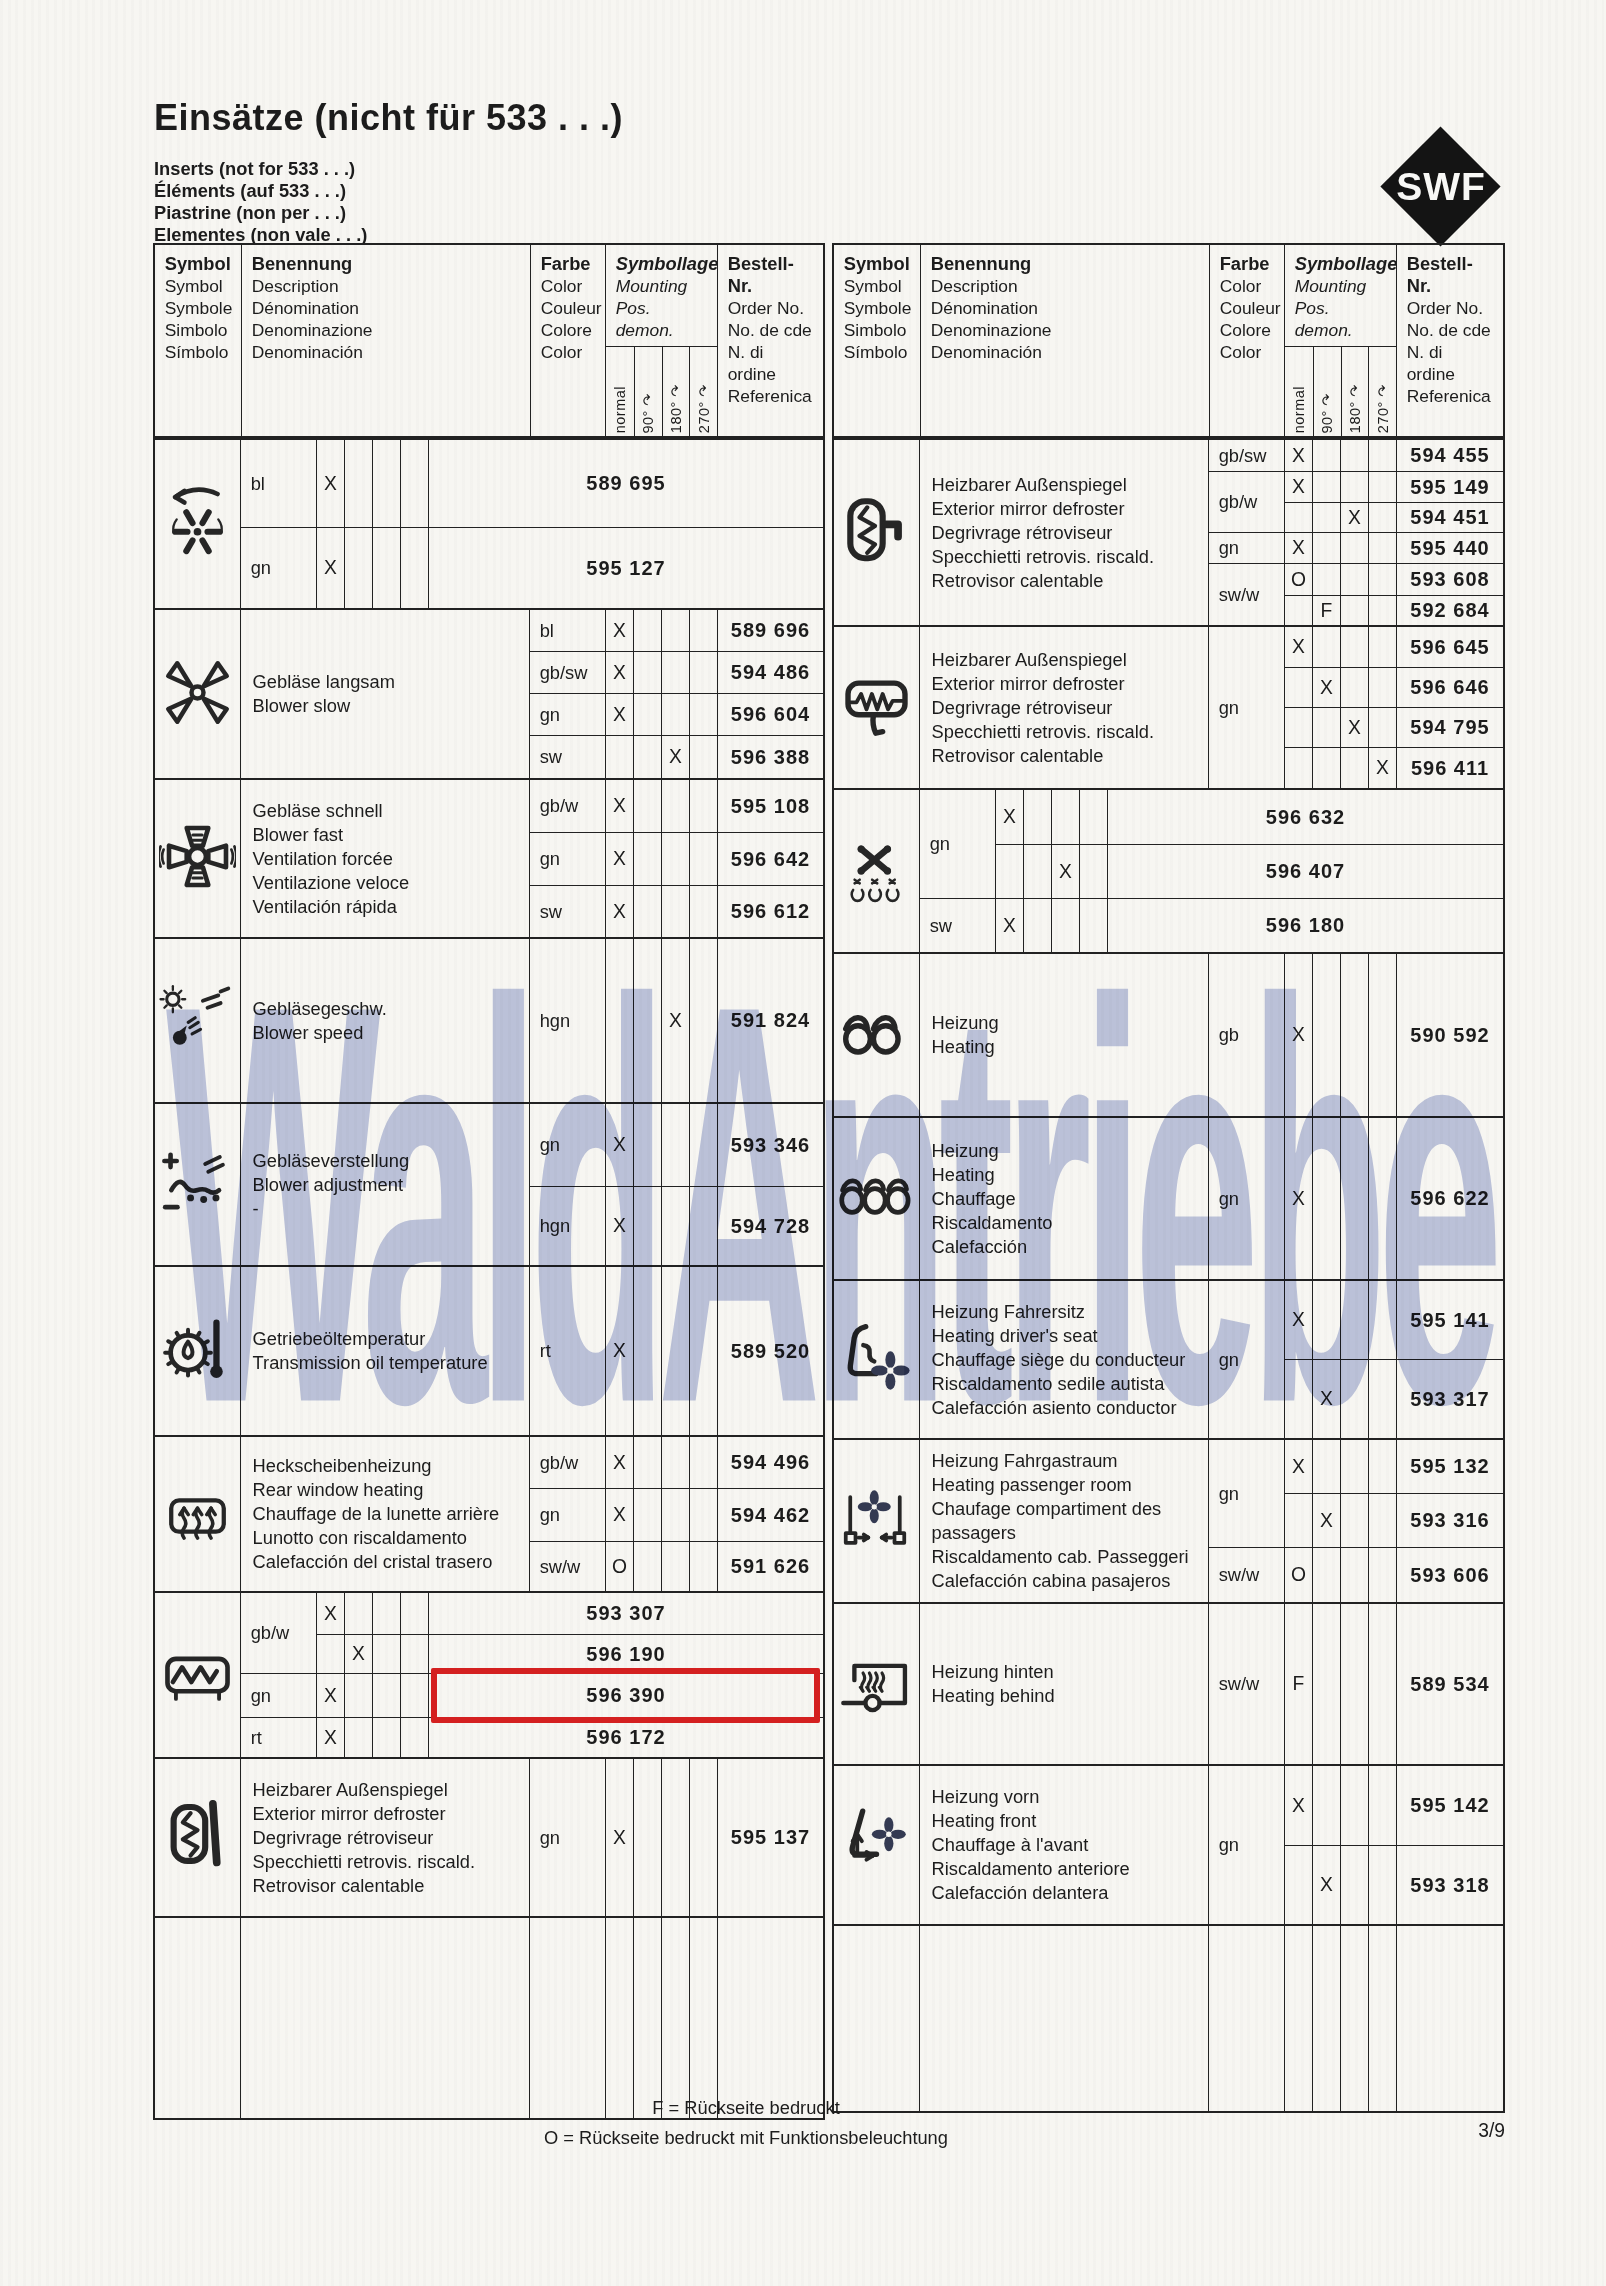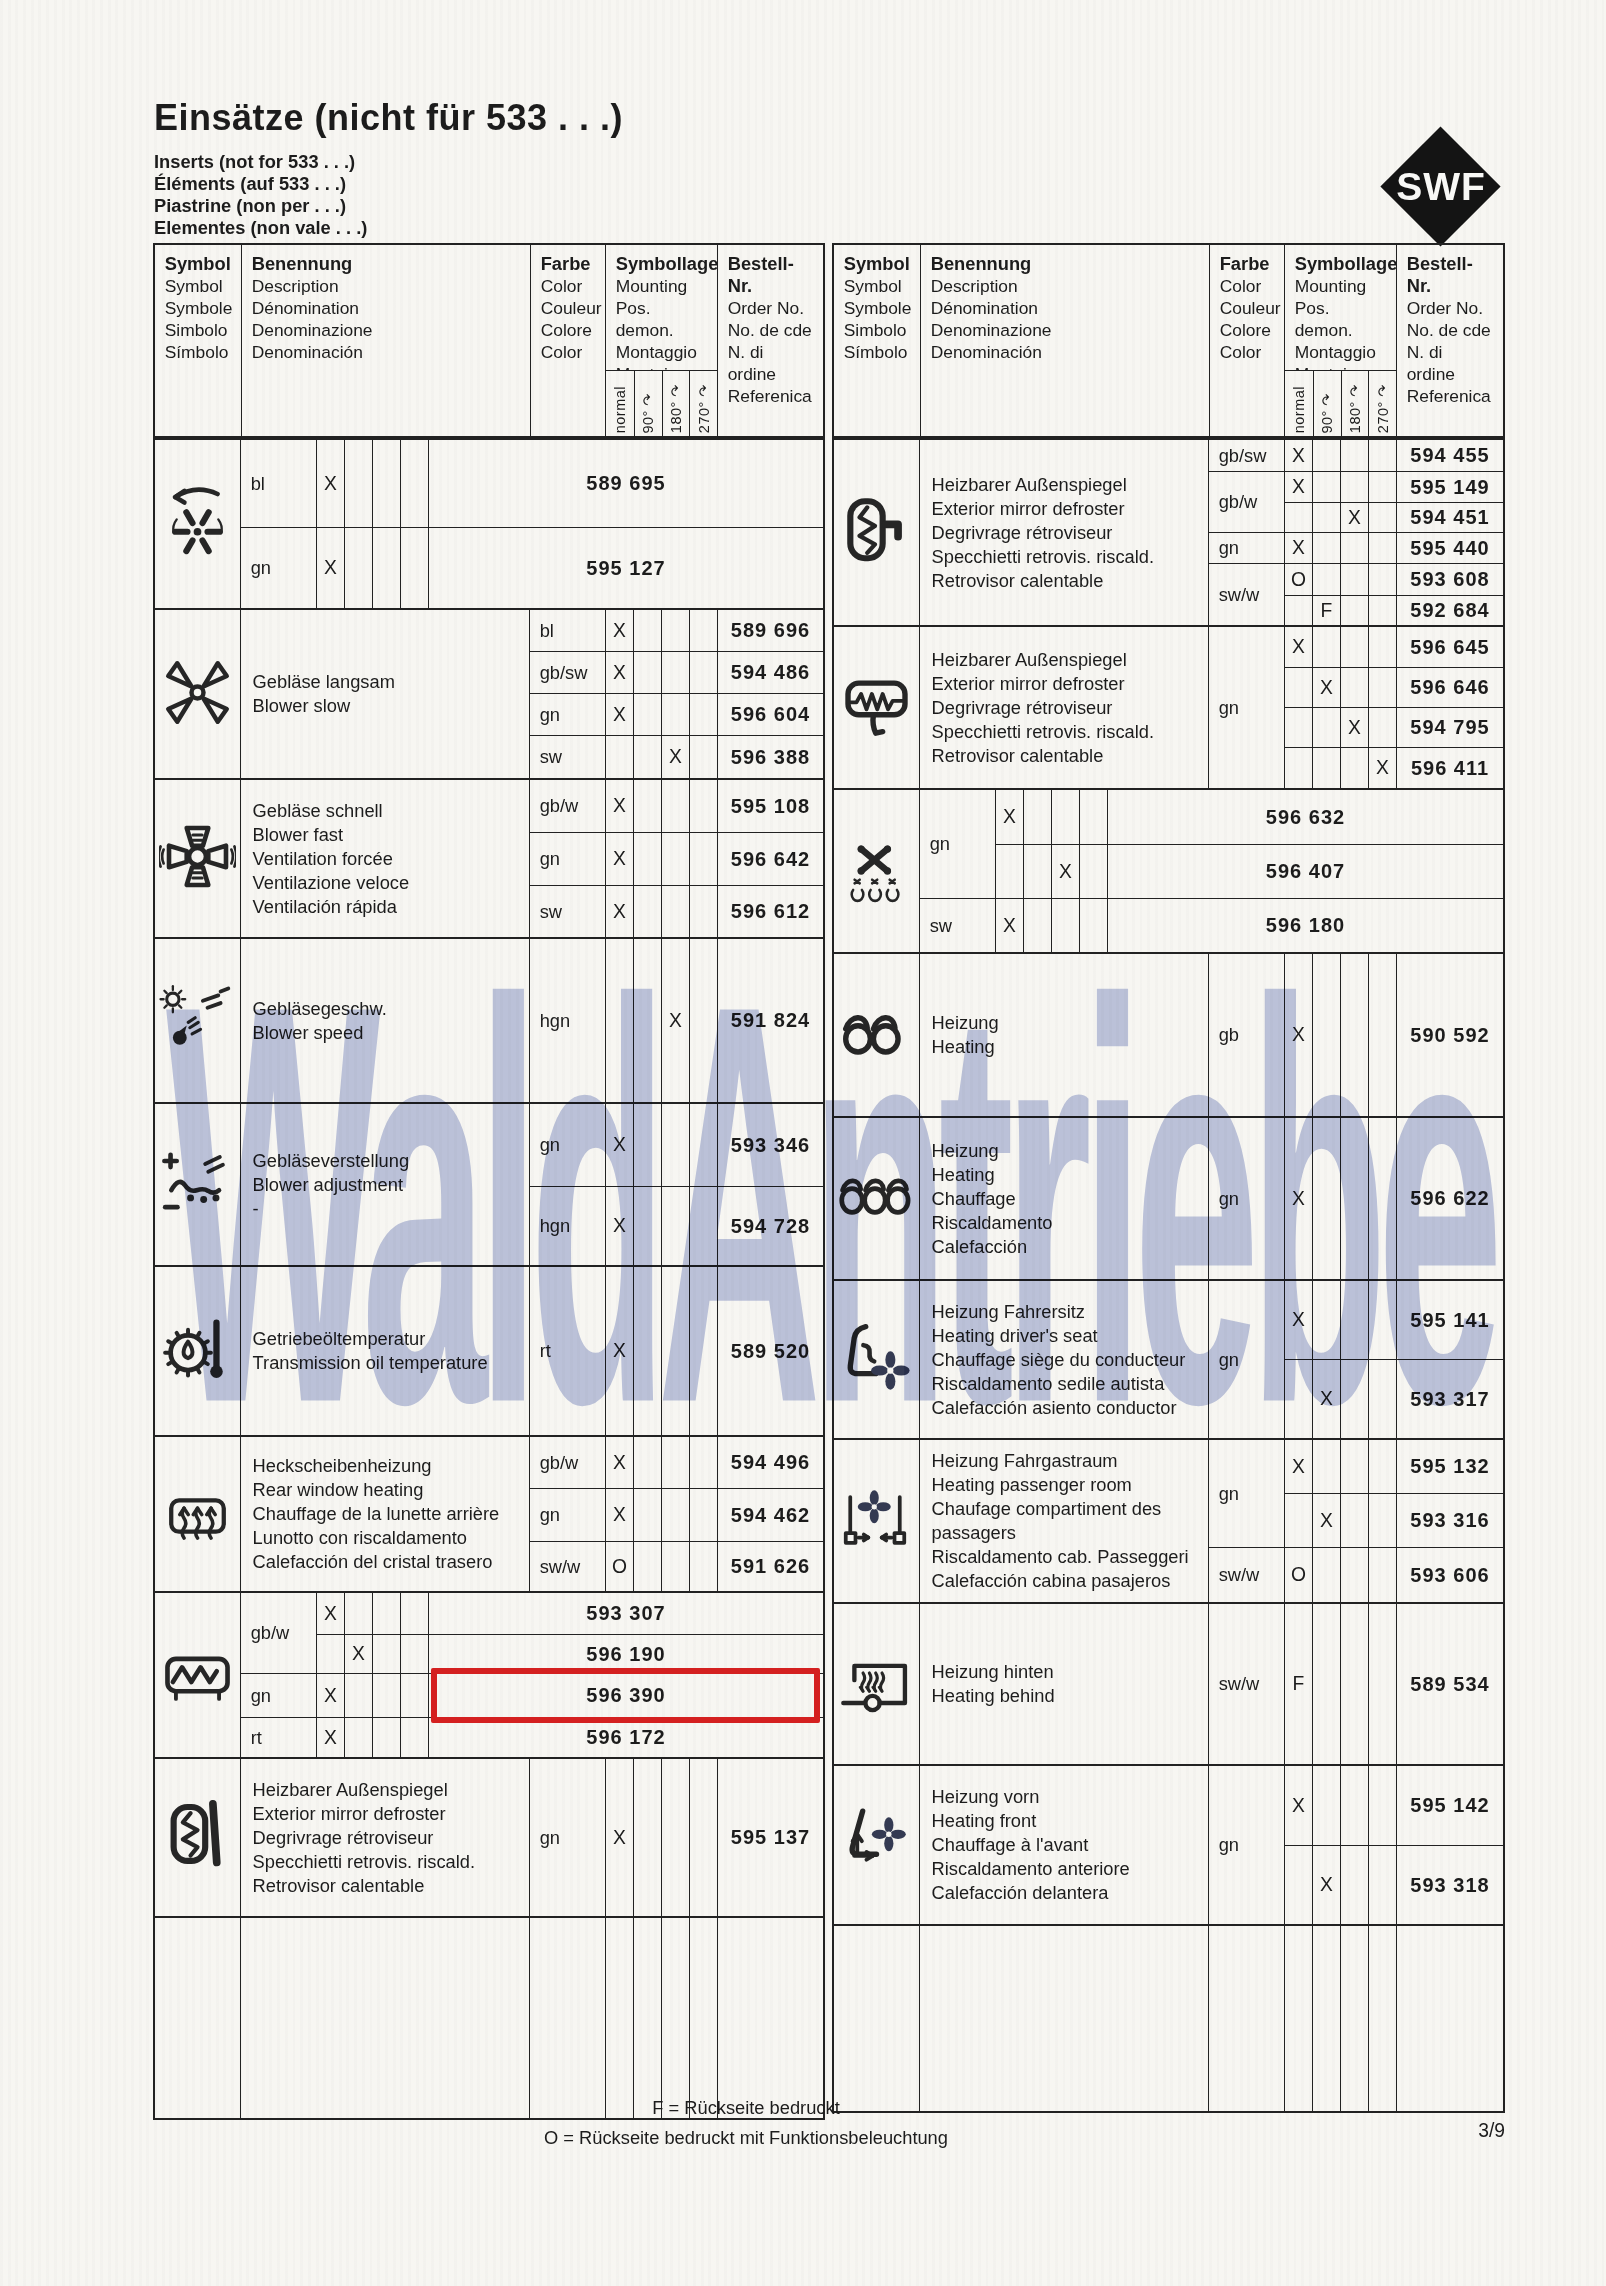--- a/index.html
+++ b/index.html
@@ -5,40 +5,40 @@
   html,body{margin:0;padding:0;}
   body{
     width:1607px;height:2286px;position:relative;overflow:hidden;
     background:#f7f6f2;
     background-image:repeating-linear-gradient(90deg, rgba(60,60,70,0.02) 0 2.9px, rgba(0,0,0,0) 2.9px 7.7px);
     font-family:"Liberation Sans", sans-serif;color:#1c1c1c;
   }
   
   .title-block{position:absolute;left:154px;top:97px;}
   .title-main{font-size:36px;font-weight:bold;letter-spacing:0.5px;white-space:nowrap;}
-  .title-subs{margin-top:12px;font-size:18.3px;font-weight:bold;line-height:22px;}
+  .title-subs{margin-top:19px;font-size:18.3px;font-weight:bold;line-height:22px;}
   
   .logo{position:absolute;left:1380px;top:124px;width:122px;height:126px;}
   .logo .diamond{position:absolute;left:18.3px;top:20px;width:85px;height:85px;background:#141414;transform:rotate(45deg);}
   .logo .logo-text{position:absolute;left:0;top:0;width:122px;height:126px;display:flex;align-items:center;justify-content:center;
     color:#f8f8f6;font-size:39px;font-weight:bold;letter-spacing:1px;}
   
   .ptable{position:absolute;top:243px;border:2.9px solid #222;background:transparent;}
   #left-table{left:153px;width:668px;}
   #right-table{left:832px;width:669px;}
   .thead{display:flex;height:191px;border-bottom:2.9px solid #222;}
   .th{box-sizing:border-box;font-size:17.4px;line-height:22px;padding:7.7px 7.7px 0 9.7px;}
   .th b{font-size:18.3px;}
   .th + .th{border-left:1.9px solid #222;}
   .th-symbol{width:86px;}
   .th-desc{width:289px;}
   .th-farbe{width:75px;}
   .th-mount{width:112px;padding:0;display:flex;flex-direction:column;}
   .th-order{flex:1;}
-  .mount-text{box-sizing:border-box;height:126px;border-bottom:1.9px solid #222;padding:7.7px 3.9px 0 9.7px;overflow:hidden;}
+  .mount-text{box-sizing:border-box;height:102px;border-bottom:1.9px solid #222;padding:7.7px 3.9px 0 9.7px;overflow:hidden;font-style:italic;}
   .mount-subs{flex:1;display:flex;}
   .pos-label{box-sizing:border-box;width:28px;display:flex;align-items:flex-end;justify-content:center;
     padding-bottom:2.9px;font-size:14.5px;}
   .pos-label + .pos-label{border-left:1.9px solid #222;}
   .pos-label span{writing-mode:vertical-rl;transform:rotate(180deg);white-space:nowrap;letter-spacing:0.5px;}
   
   .rowgroup{display:flex;border-top:2.9px solid #222;}
   .rowgroup:first-of-type{border-top:none;}
   .cell-symbol{box-sizing:border-box;width:86px;border-right:1.9px solid #222;display:flex;align-items:center;justify-content:center;}
   .cell-desc{box-sizing:border-box;width:289px;border-right:1.9px solid #222;padding:7.7px 5.8px 7.7px 11.6px;

